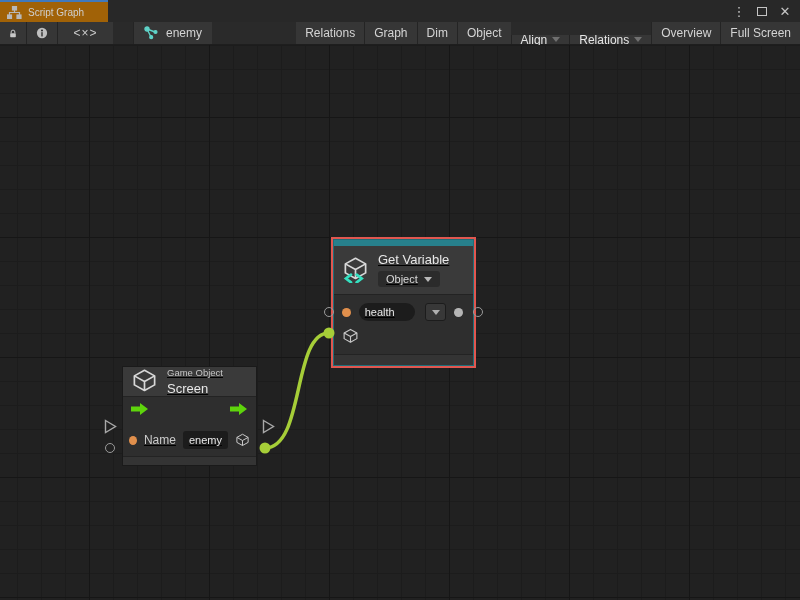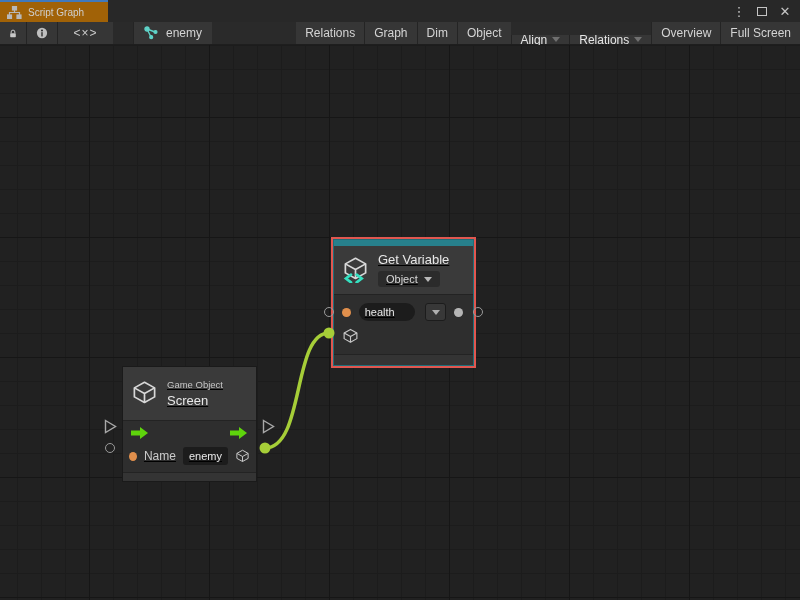--- a/index.html
+++ b/index.html
@@ -80,24 +80,24 @@
     font-size:11px; padding:2px 6px; height:18px; display:flex;
     align-items:center; }
   .field-health { width:58px;border-radius:9px; }
   .field-dd { width:22px; height:18px; margin-left:2px; background:#383838;
     border:1px solid #1c1c1c; border-radius:3px; display:flex;
     align-items:center; justify-content:center; }
   .field-dd .dd-arrow { margin-left:0; }
   .gv-cube-row { margin-top:7px; }
 
   .node-create { left:122px; top:321px; width:135px; border:1px solid #1a1a1a; }
-  .cr-header { background:#3a3a3a; padding:12px 8px; display:flex; gap:9px;
+  .cr-header { background:#3a3a3a; padding:0 8px; display:flex; gap:9px;
     align-items:center; }
   .cat-label { color:#c6c6c6; font-size:9.5px; margin-bottom:2px; }
-  .cr-body { padding:6px 6px 7px 6px; display:flex; flex-direction:column; gap:8px; }
+  .cr-body { padding:6px 6px 7px 6px; display:flex; flex-direction:column; gap:16px; }
   .flow-row { display:flex; align-items:center; justify-content:space-between;
     padding:0 2px; }
   .field-name { width:48px; }
 
   
   .oport { position:absolute; z-index:15; }
   .circle-port { width:10px; height:10px; border:1.5px solid #9a9a9a;
     border-radius:50%; background:transparent; }
 
   .icon-cube { position:relative; width:27px; height:27px; flex:none; }

